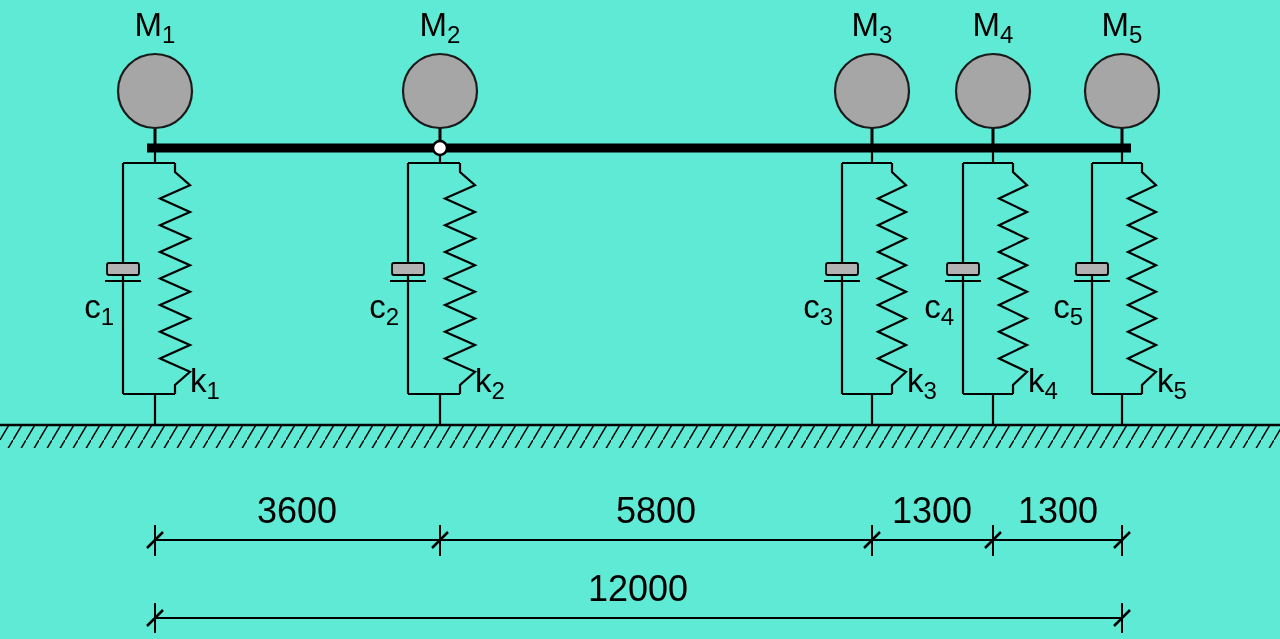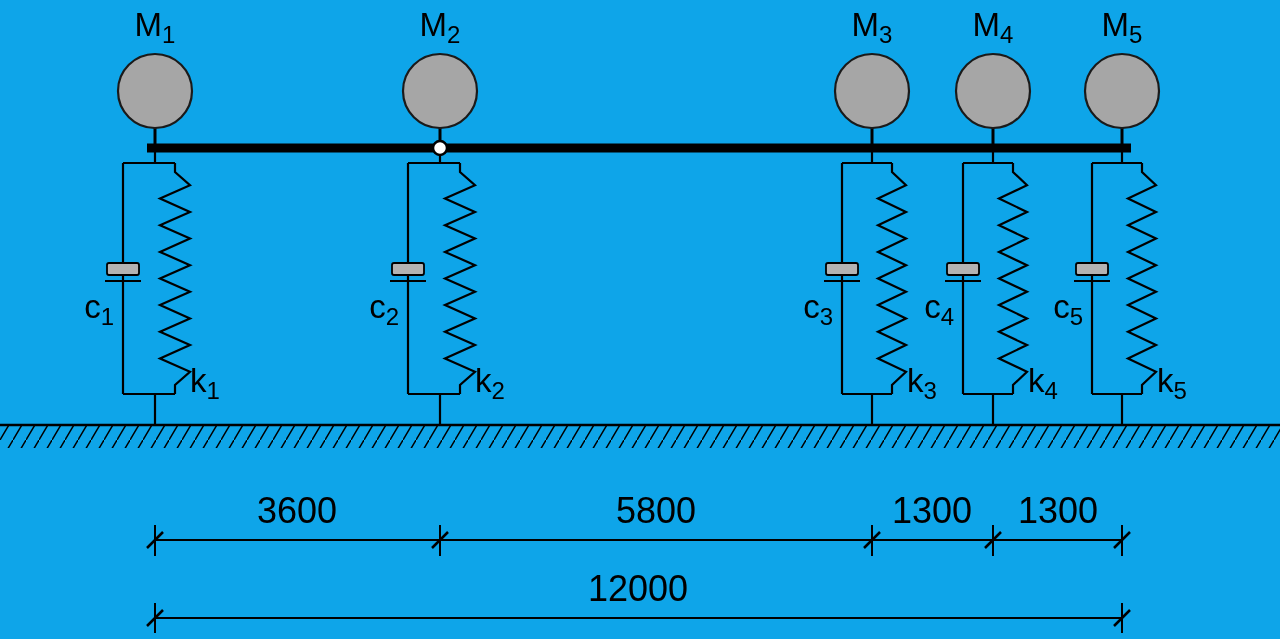--- a/index.html
+++ b/index.html
@@ -4,21 +4,21 @@
 <style>
   html, body {
     margin: 0;
     padding: 0;
     background: #ffffff;
   }
   .canvas {
     position: relative;
     width: 1280px;
     height: 639px;
-    background: #0ea5e9;
+    background: #5eead4;
     overflow: hidden;
   }
   svg { display: block; }
   text {
     font-family: "Liberation Sans", "DejaVu Sans", sans-serif;
     fill: #000000;
   }
   .lbl { font-size: 33px; }
   tspan.sub { font-size: 24px; }
   .dim { font-size: 36px; }

